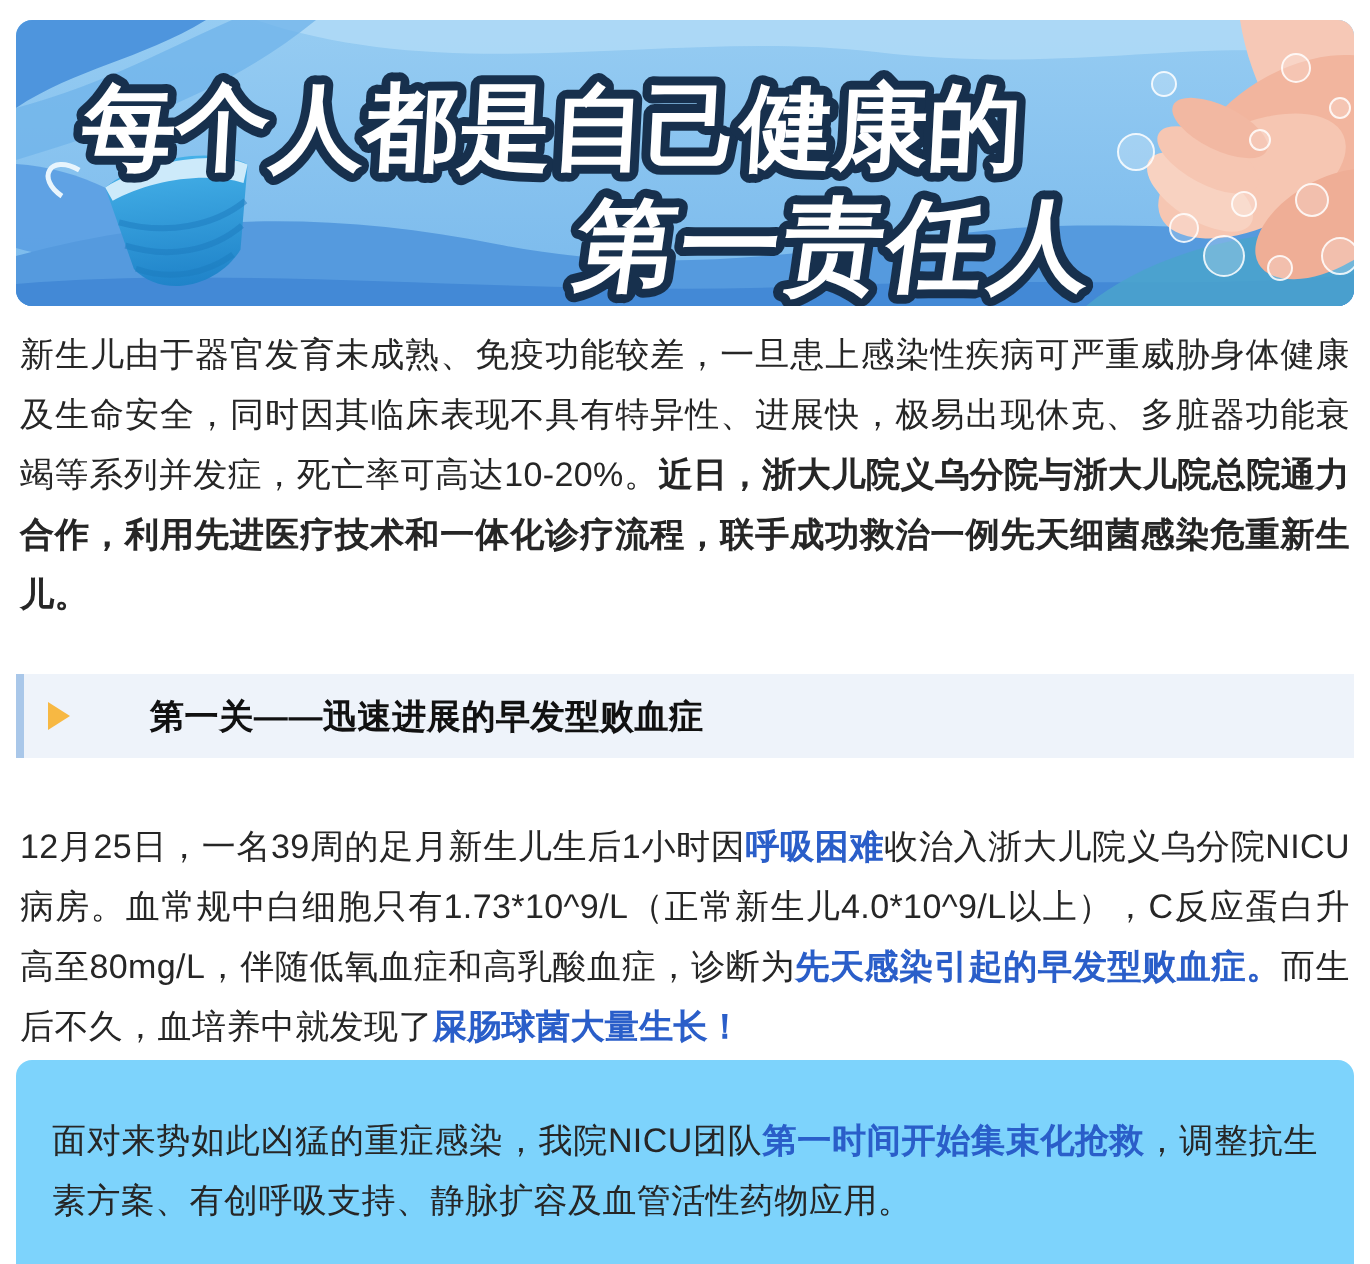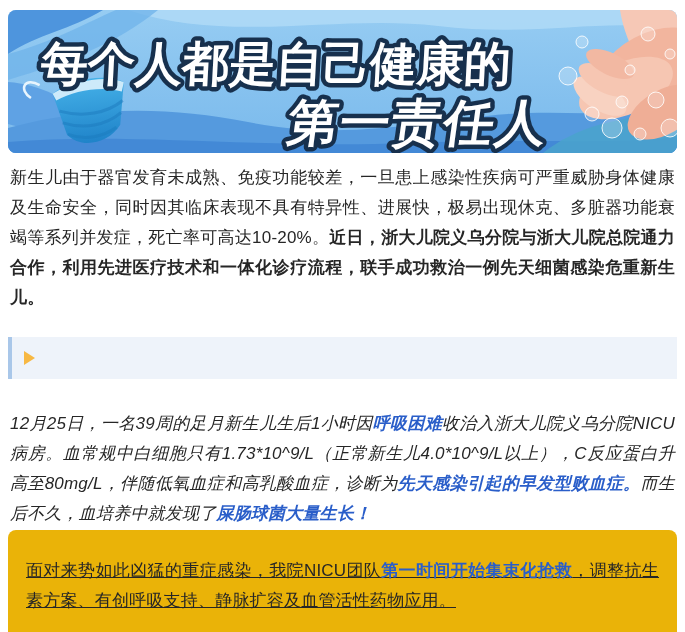--- a/index.html
+++ b/index.html
@@ -14,21 +14,21 @@
     border-radius:8px;overflow:hidden;
   }
   .banner svg{display:block;}
   
   .para{
     position:absolute;left:10px;right:10px;
     font-size:17px;line-height:30px;color:#262626;
     text-align:justify;letter-spacing:.2px;
   }
   .para1{top:146px;}
-  .para2{top:392px;font-style:italic;}
+  .para2{top:392px;}
   .b{font-weight:bold;}
   .hl{color:#2a5ec9;font-weight:bold;}
   
   .section-header{
     position:absolute;top:337px;left:8px;right:8px;height:42px;
     background:#eef3fa;border-left:4px solid #a9c7e9;
     display:flex;align-items:center;
   }
   .tri{
     width:0;height:0;margin-left:12px;
@@ -36,24 +36,24 @@
     border-top:7px solid transparent;
     border-bottom:7px solid transparent;
   }
   .section-title{
     font-weight:bold;font-size:17px;color:#111111;margin-left:40px;
     letter-spacing:.3px;
   }
   
   .callout{
     position:absolute;top:530px;left:8px;right:8px;bottom:0;
-    background:#eab308;border-radius:8px 8px 0 0;
+    background:#7dd3fc;border-radius:8px 8px 0 0;
     padding:26px 18px 0 18px;box-sizing:border-box;
     font-size:17px;line-height:30px;color:#262626;
-    text-align:justify;letter-spacing:.2px;text-decoration:underline;
+    text-align:justify;letter-spacing:.2px;
   }
 </style>
 </head>
 <body>
 
 <div class="banner">
   <svg width="669" height="143" viewBox="0 0 669 143">
     <defs>
       <linearGradient id="bgGrad" x1="0" y1="0" x2="0" y2="1">
         <stop offset="0" stop-color="#96ccf2"></stop>
@@ -113,17 +113,18 @@
       <text x="36" y="70" font-size="47" stroke-width="9" transform="skewX(-3)">每个人都是自己健康的</text>
       <text x="296" y="130" font-size="50" stroke-width="9" letter-spacing="2" transform="skewX(-8)">第一责任人</text>
     </g>
   </svg>
 </div>
 
 <p class="para para1"><span>新生儿由于器官发育未成熟、免疫功能较差，一旦患上感染性疾病可严重威胁身体健康及生命安全，同时因其临床表现不具有特异性、进展快，极易出现休克、多脏器功能衰竭等系列并发症，死亡率可高达10-20%。</span><span class="b">近日，浙大儿院义乌分院与浙大儿院总院通力合作，利用先进医疗技术和一体化诊疗流程，联手成功救治一例先天细菌感染危重新生儿。</span></p>
 
 <div class="section-header">
   <span class="tri"></span>
+  <span class="section-title">第一关——迅速进展的早发型败血症</span>
 </div>
 
 <p class="para para2"><span>12月25日，一名39周的足月新生儿生后1小时因</span><span class="hl">呼吸困难</span><span>收治入浙大儿院义乌分院NICU病房。血常规中白细胞只有1.73*10^9/L（正常新生儿4.0*10^9/L以上），C反应蛋白升高至80mg/L，伴随低氧血症和高乳酸血症，诊断为</span><span class="hl">先天感染引起的早发型败血症。</span><span>而生后不久，血培养中就发现了</span><span class="hl">屎肠球菌大量生长！</span></p>
 
 <div class="callout"><span>面对来势如此凶猛的重症感染，我院NICU团队</span><span class="hl">第一时间开始集束化抢救</span><span>，调整抗生素方案、有创呼吸支持、静脉扩容及血管活性药物应用。</span></div>
 
 </body></html>

